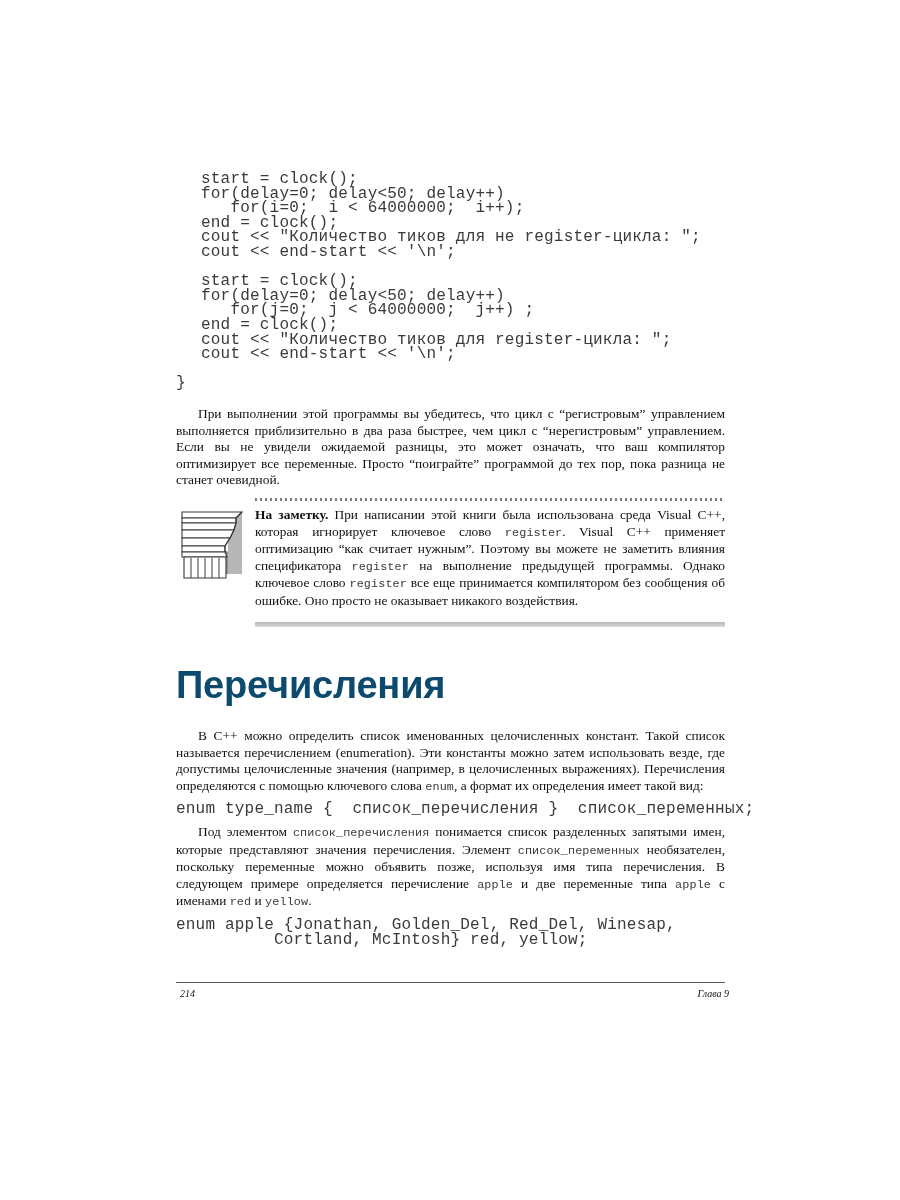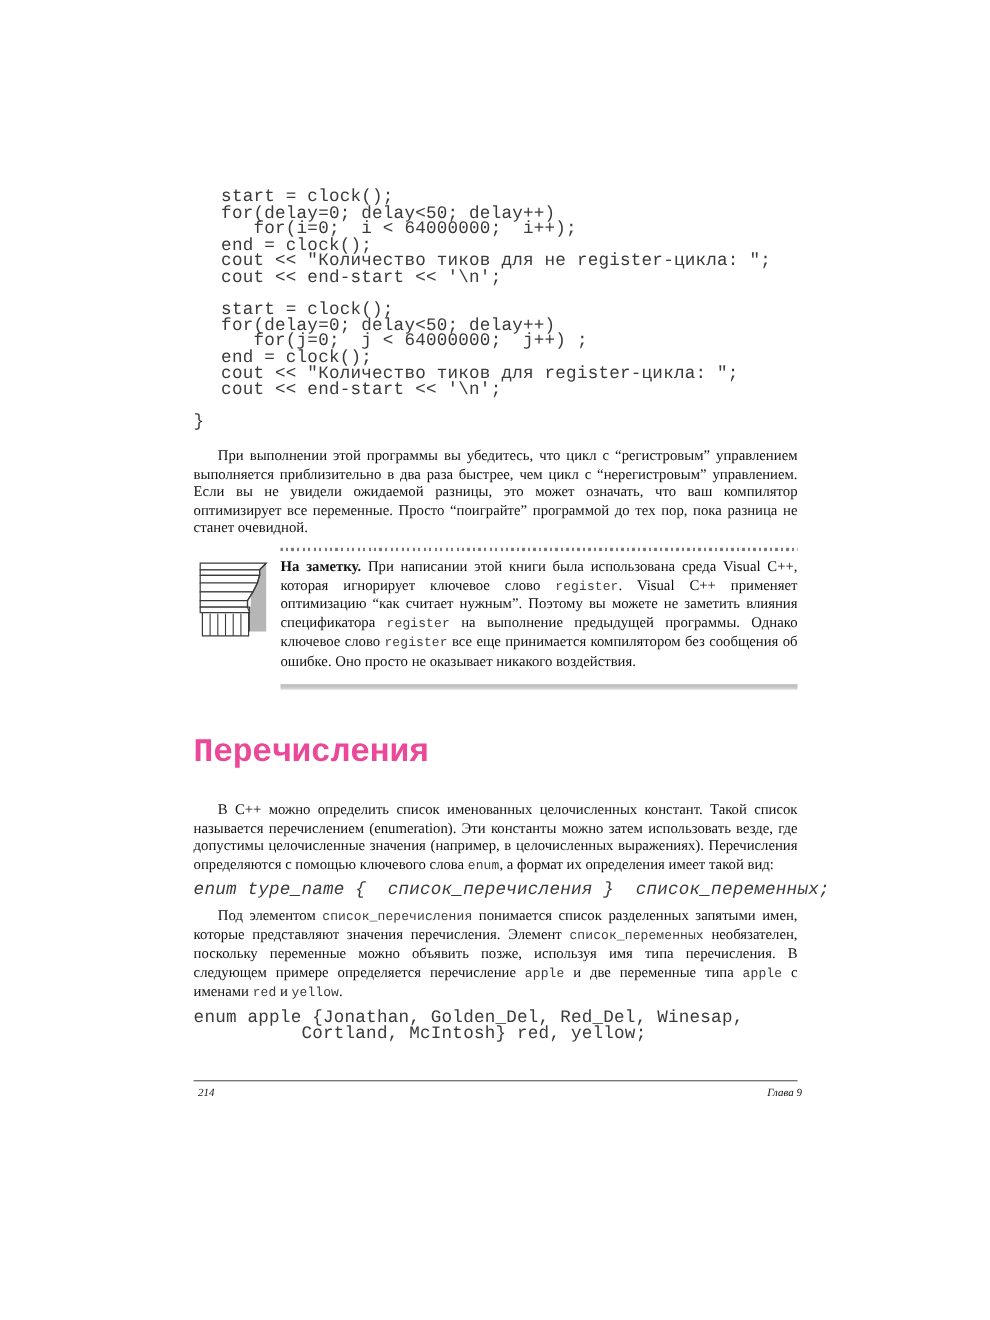--- a/index.html
+++ b/index.html
@@ -107,26 +107,26 @@
     height: 5px;
     background: linear-gradient(to bottom, #b9b9b9, #c9c9c9 60%, #dedede);
   }
 
   
   h1.section {
     position: absolute;
     left: 176px;
     top: 668px;
     margin: 0;
-    font-family: Liberation Mono, monospace;
+    font-family: Liberation Sans, sans-serif;
     font-weight: bold;
-    font-size: 30px;
+    font-size: 38px;
     line-height: 34px;
     letter-spacing: -0.2px;
-    color: #ec4899;
+    color: #0c4a6e;
   }
 
   .lower {
     position: absolute;
     left: 176px;
     top: 728px;
     width: 549px;
   }
   .lower p.body { margin-top: 0; }
   .lower .spacer { height: 7px; }
@@ -221,21 +221,21 @@
   </div>
 
   <h1 class="section">Перечисления</h1>
 
   <div class="lower">
 
     <p class="body"><span>В С++ можно определить список именованных целочисленных констант. Такой список называется </span><span class="it">перечислением</span><span> (enumeration). Эти константы можно затем использовать везде, где допустимы целочисленные значения (например, в целочисленных выражениях). Перечисления определяются с помощью ключевого слова </span><span class="mono">enum</span><span>, а формат их определения имеет такой вид:</span></p>
 
     <div class="spacer"></div>
 
-    <div class="code" style="font-style:italic;">enum type_name {  список_перечисления }  список_переменных;</div>
+    <div class="code" style="">enum type_name {  список_перечисления }  список_переменных;</div>
 
     <div class="spacer"></div>
 
     <p class="body"><span>Под элементом </span><span class="mono it">список_перечисления</span><span> понимается список разделенных запятыми имен, которые представляют значения перечисления. Элемент </span><span class="mono it">список_переменных</span><span> необязателен, поскольку переменные можно объявить позже, используя имя типа перечисления. В следующем примере определяется перечисление </span><span class="mono">apple</span><span> и две переменные типа </span><span class="mono">apple</span><span> с именами </span><span class="mono">red</span><span> и </span><span class="mono">yellow</span><span>.</span></p>
 
     <div class="spacer"></div>
 
     <div class="code"><span>enum apple {Jonathan, Golden_Del, Red_Del, Winesap,</span>
 <span>          Cortland, McIntosh} red, yellow;</span></div>
   </div>

